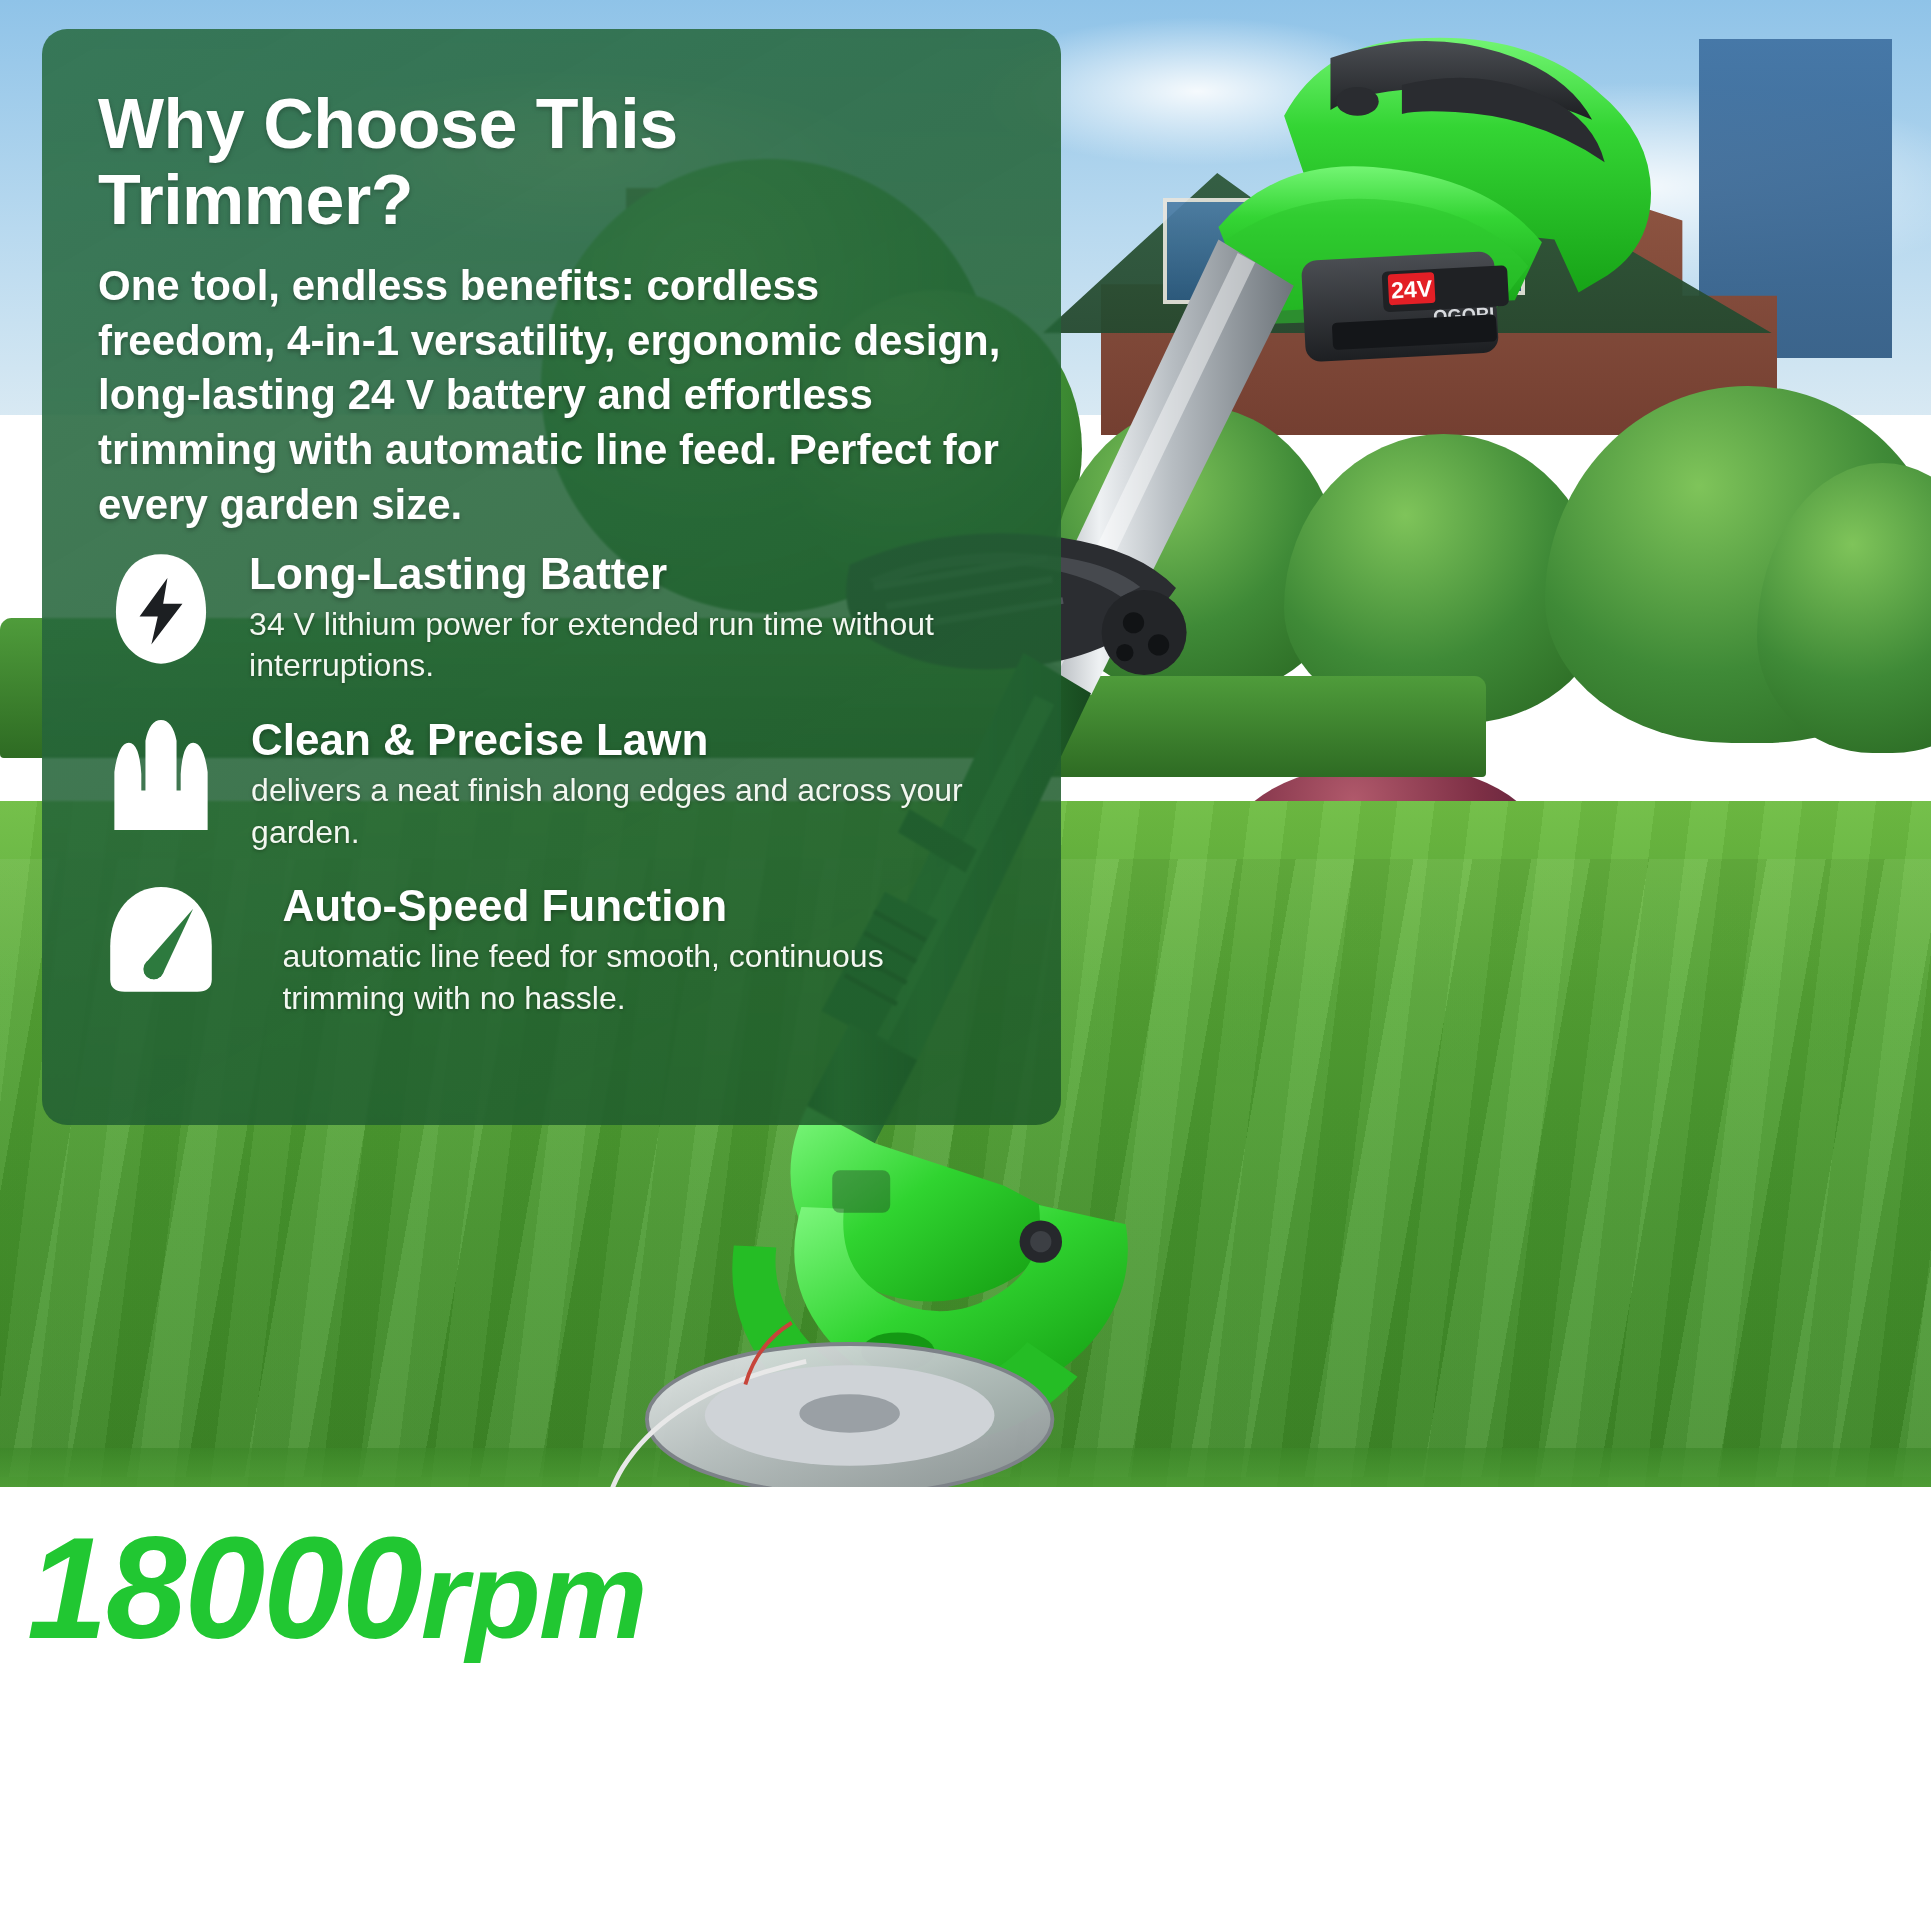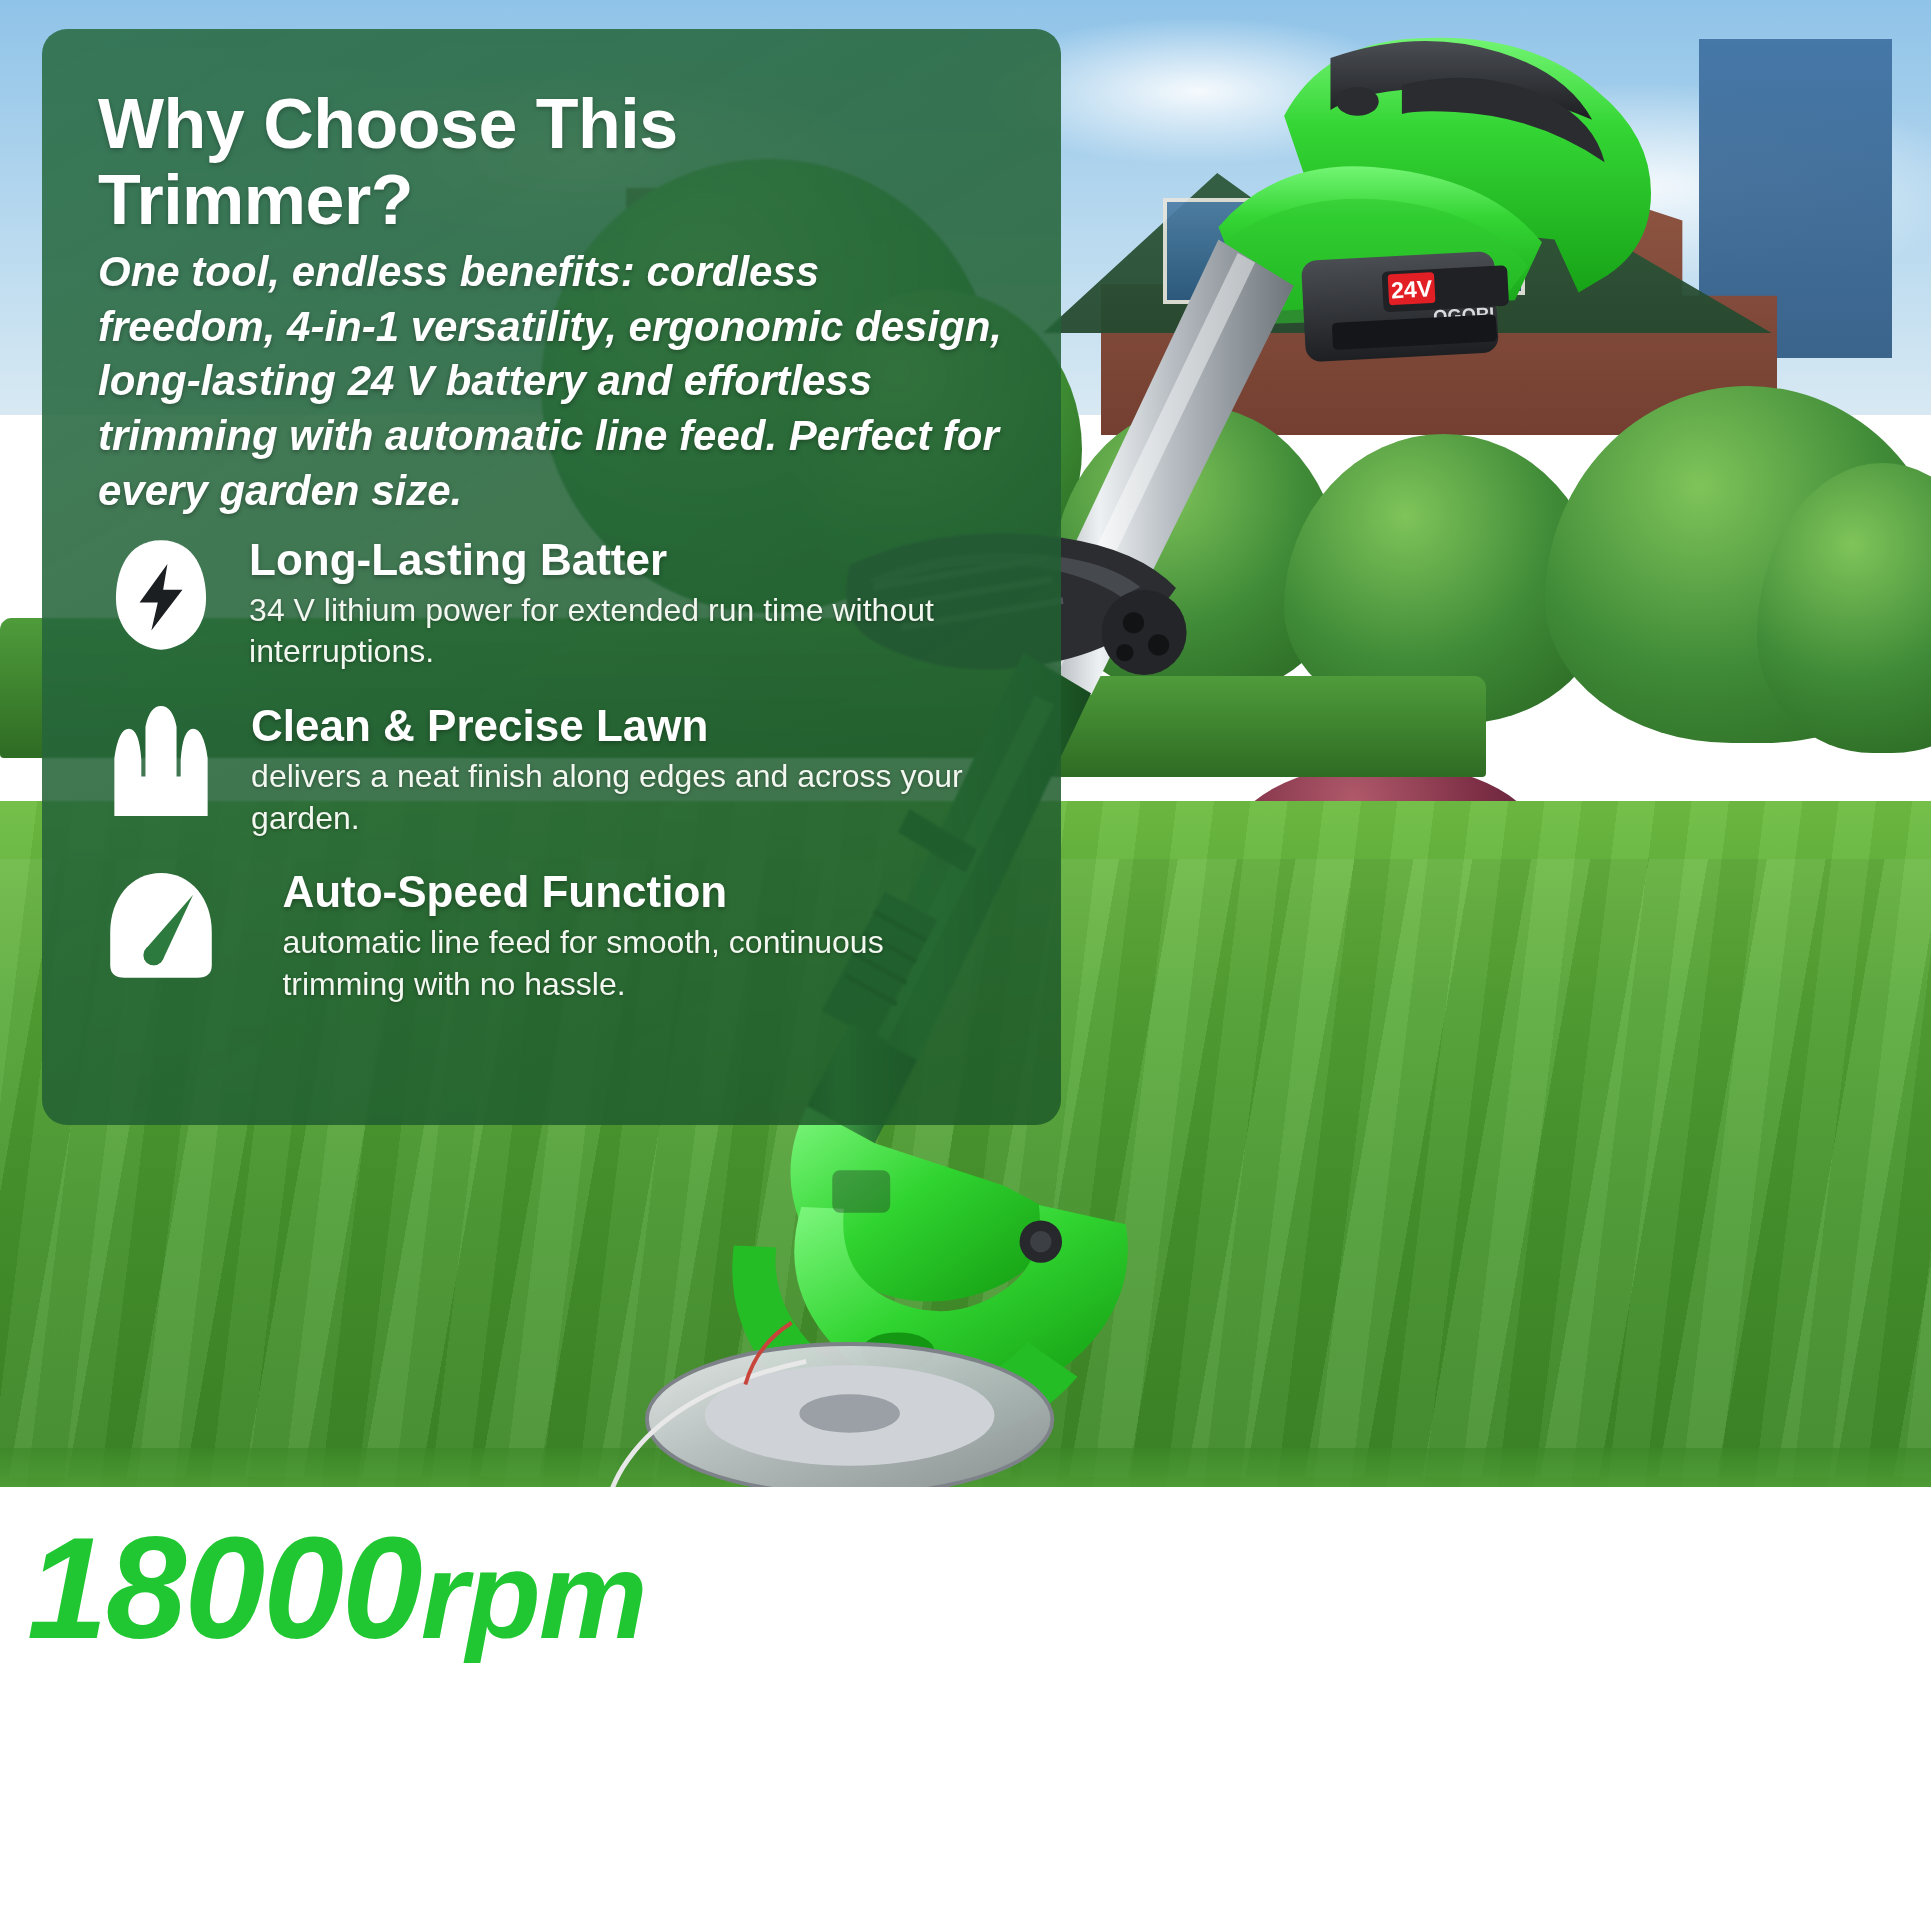--- a/index.html
+++ b/index.html
@@ -89,27 +89,26 @@
   
   #panel {
     position:absolute; left:42px; top:29px; width:1019px; height:1096px;
     border-radius:25px;
     background:linear-gradient(150deg, rgba(44,110,72,.90) 0%, rgba(38,102,60,.88) 35%, rgba(30,90,40,.86) 100%);
     padding:58px 56px 0 56px;
     backdrop-filter:blur(1px);
   }
   #panel-title {
     color:#ffffff; font-weight:bold; font-size:70px; line-height:1.08;
-    letter-spacing:-0.5px; margin-bottom:7px;
+    letter-spacing:-0.5px; margin-bottom:21px;
     text-shadow:0 1.9px 5.8px rgba(0,0,0,.28);
   }
   #panel-body {
     color:#ffffff; font-weight:bold; font-size:42px; line-height:1.30;
     text-shadow:0 1.9px 4.8px rgba(0,0,0,.32);
-    font-style:italic;
   }
 
   
   #features { margin-top:13.5px; }
   .feature { display:flex; align-items:flex-start; margin-bottom:25px; }
   .feat-icon {
     flex:0 0 auto; width:126px; height:126px; margin-right:17.4px;
     display:flex; align-items:center; justify-content:center;
   }
   .feat-text { flex:1 1 auto; padding-top:3.9px; }

